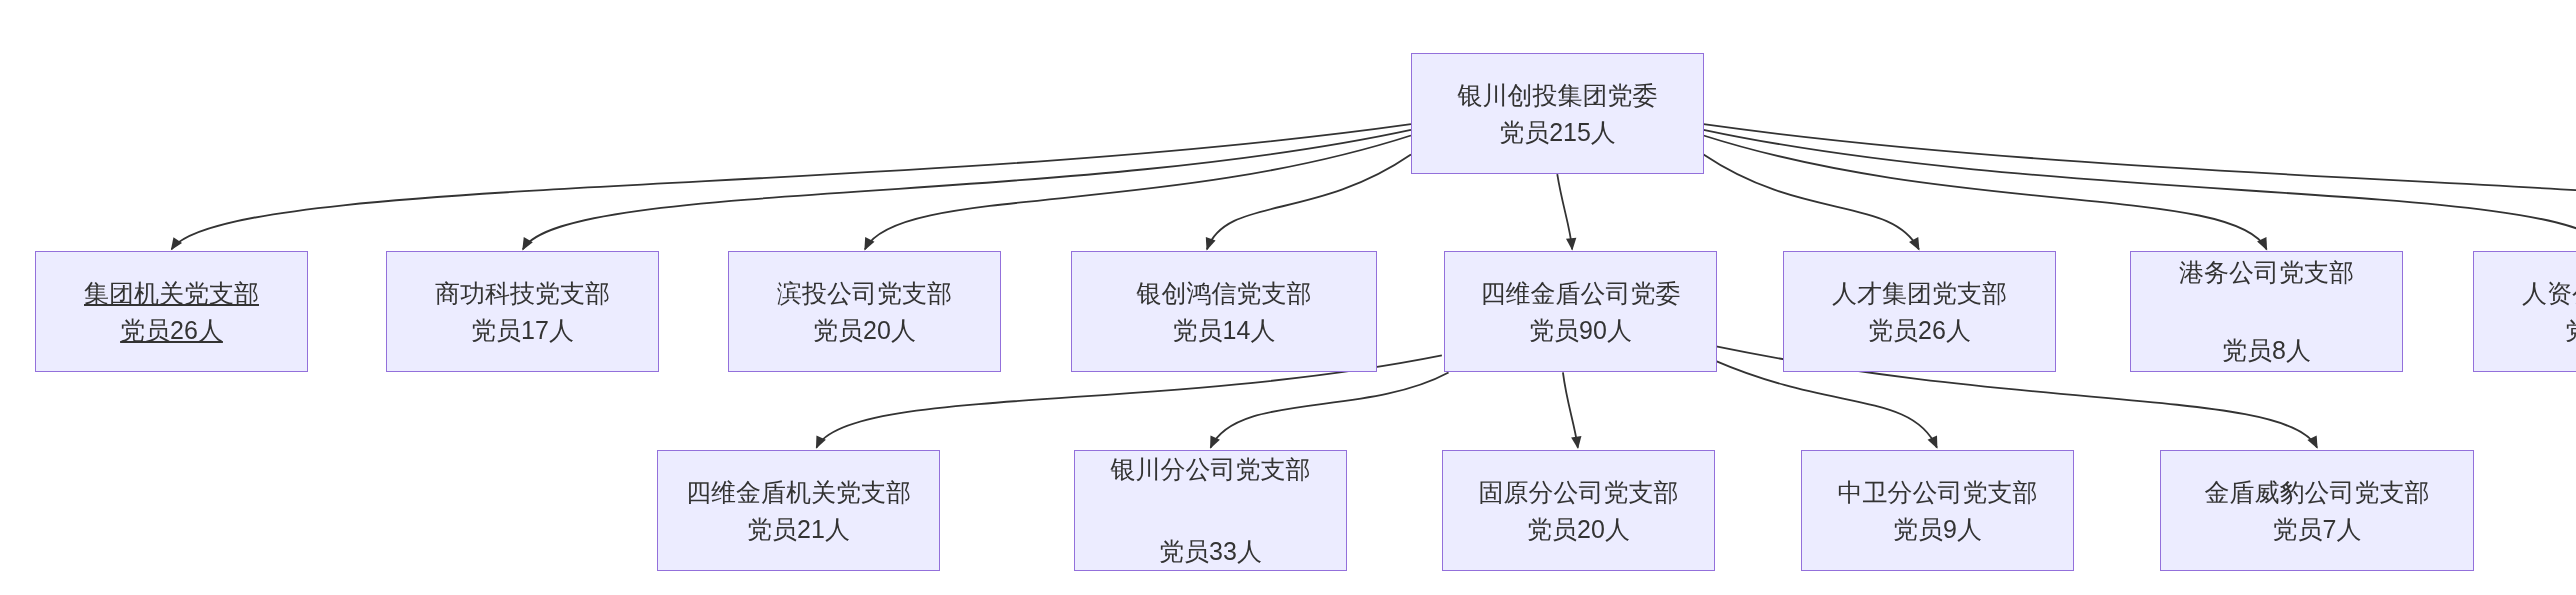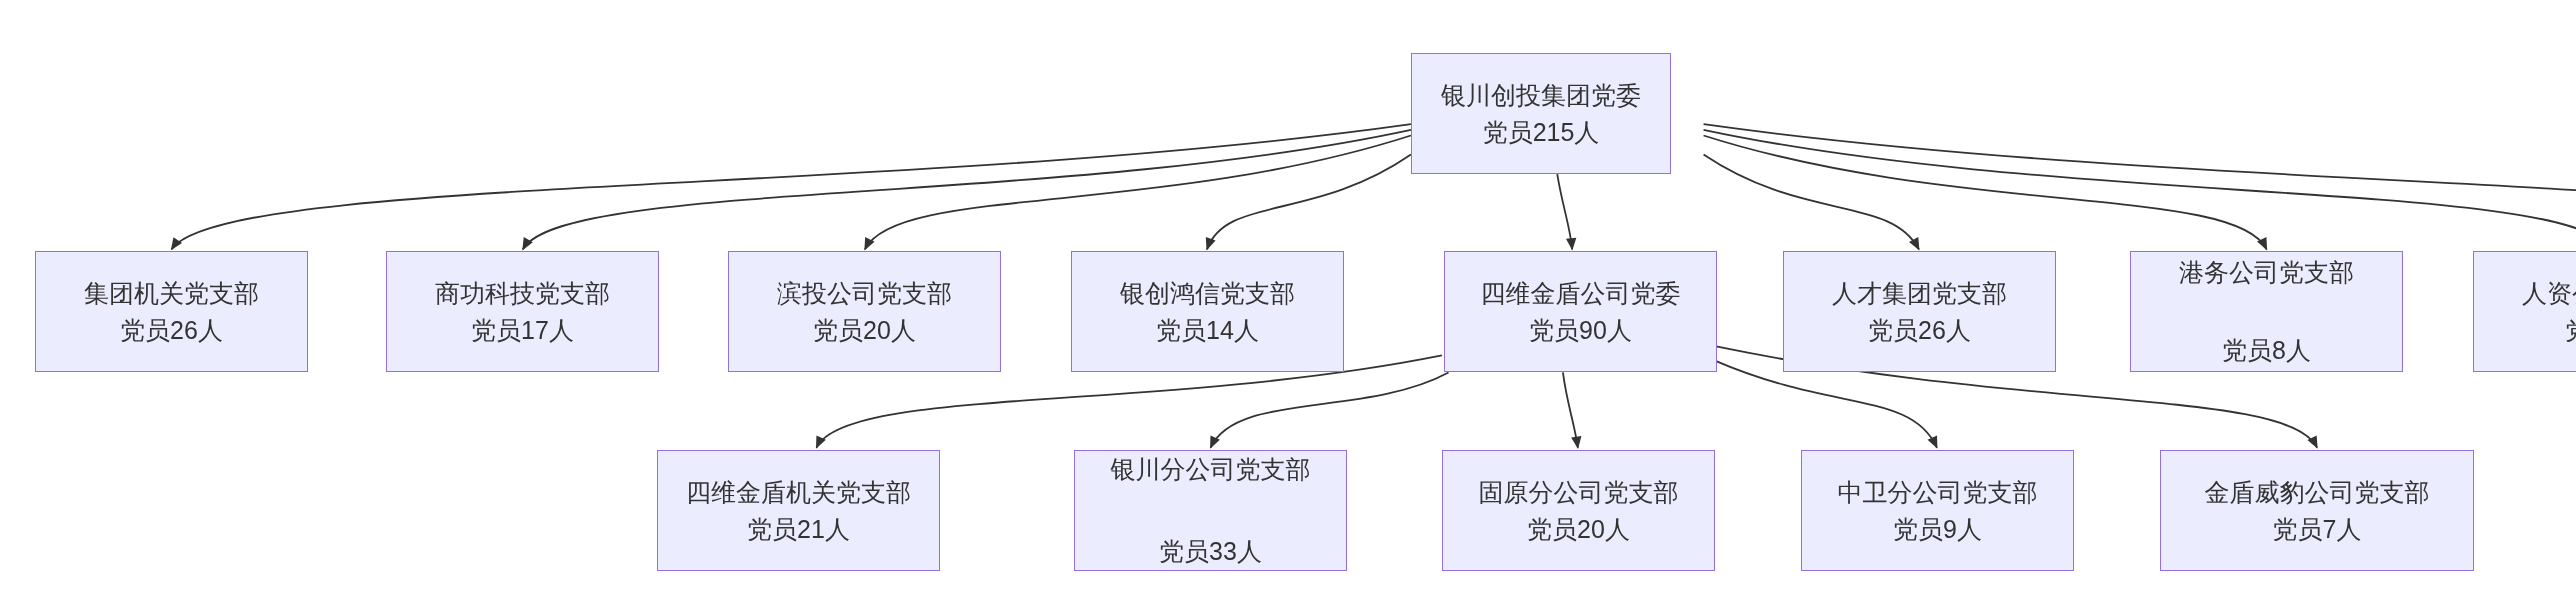--- a/index.html
+++ b/index.html
@@ -69,38 +69,38 @@
     <path class="edge" d="M 3307 263 C 3800 420, 4340 360, 4400 484" marker-end="url(#arrowhead)"></path>
     <path class="edge" d="M 3307 252 C 4000 400, 4990 350, 5066 484" marker-end="url(#arrowhead)"></path>
     <path class="edge" d="M 3307 241 C 4300 380, 5630 340, 5723 484" marker-end="url(#arrowhead)"></path>
     <path class="edge" d="M 2799 690 C 2250 800, 1640 750, 1585 869" marker-end="url(#arrowhead)"></path>
     <path class="edge" d="M 2812 723 C 2650 810, 2400 760, 2350 869" marker-end="url(#arrowhead)"></path>
     <path class="edge" d="M 3034 723 C 3042 785, 3056 820, 3063 869" marker-end="url(#arrowhead)"></path>
     <path class="edge" d="M 3329 700 C 3560 800, 3710 760, 3760 869" marker-end="url(#arrowhead)"></path>
     <path class="edge" d="M 3329 672 C 3950 800, 4440 755, 4498 869" marker-end="url(#arrowhead)"></path>
   </svg>
 
-  <div class="node" style="left:1411px;top:53px;width:260px;">
+  <div class="node" style="left:1411px;top:53px;width:293px;">
     <div>银川创投集团党委</div>
     <div>党员215人</div>
   </div>
 
-  <div class="node" style="left:35px;top:251px;width:273px;">
+  <div class="node" style="left:35px;top:251px;width:273px;text-decoration:underline;">
     <div>集团机关党支部</div>
     <div>党员26人</div>
   </div>
   <div class="node" style="left:386px;top:251px;width:273px;">
     <div>商功科技党支部</div>
     <div>党员17人</div>
   </div>
   <div class="node" style="left:728px;top:251px;width:273px;">
     <div>滨投公司党支部</div>
     <div>党员20人</div>
   </div>
-  <div class="node" style="left:1071px;top:251px;width:273px;">
+  <div class="node" style="left:1071px;top:251px;width:306px;">
     <div>银创鸿信党支部</div>
     <div>党员14人</div>
   </div>
   <div class="node" style="left:1444px;top:251px;width:273px;">
     <div>四维金盾公司党委</div>
     <div>党员90人</div>
   </div>
   <div class="node" style="left:1783px;top:251px;width:273px;">
     <div>人才集团党支部</div>
     <div>党员26人</div>

